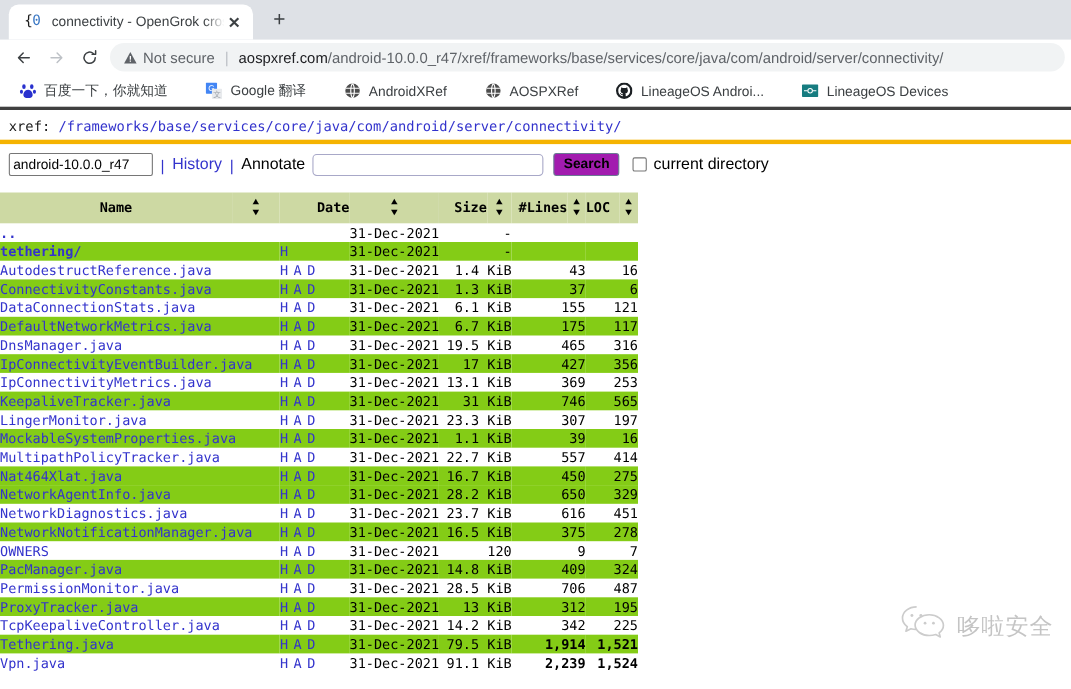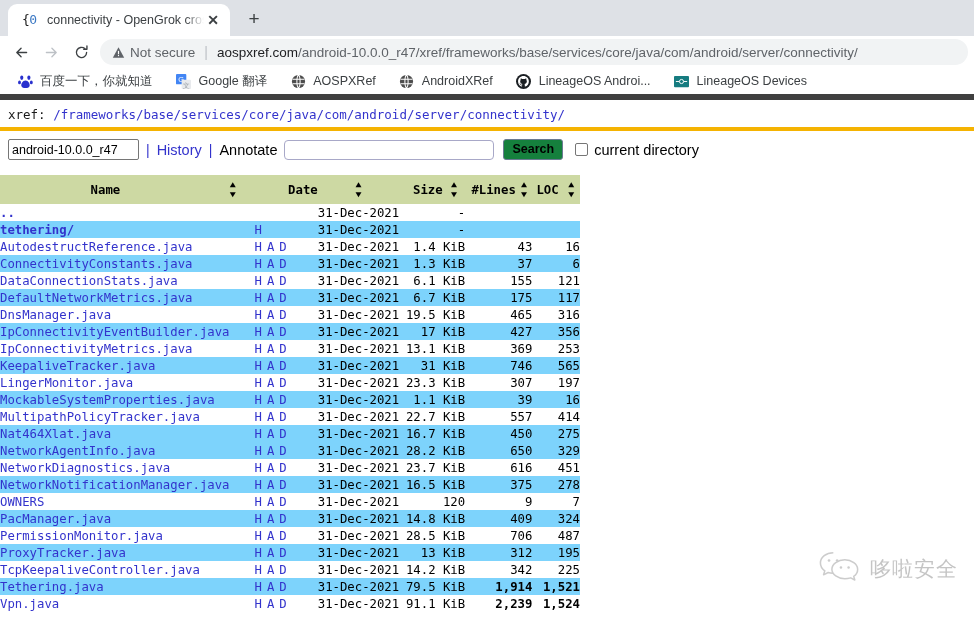--- a/index.html
+++ b/index.html
@@ -101,22 +101,22 @@
   .omni-div { color:#bdc1c6; margin:0 9px; font-size:14px; }
   .url { font-size:13.5px; white-space:nowrap; color:#5f6368; }
   .url b { color:#202124; font-weight:400; }
 
   .bookmarks {
     height: 32px;
     background:#fff;
     display:flex;
     align-items:center;
     padding: 0 8px;
-    border-bottom: 6px solid #404040;
-    gap: 5px;
+    border-bottom: 3px solid #404040;
+    gap: 16px;
   }
   .bm {
     display:flex; align-items:center;
     padding: 0 9px;
     height: 24px;
     font-size: 12.5px;
     color:#3c4043;
     white-space:nowrap;
   }
   .bm-ico { width:16px; height:16px; margin-right:7px; flex:0 0 16px; display:flex; align-items:center; justify-content:center;}
@@ -169,21 +169,21 @@
     height: 20px;
     margin-left: 7px;
     border: 1px solid #a8a8c8;
     border-radius: 4px;
     font-size: 12px;
     padding: 0 5px;
     background:#fff;
   }
   .search-btn {
     margin-left: 9px;
-    background: #15803d;
+    background: #a21caf;
     border: 1px solid #6b7a93;
     border-radius: 3px;
     font-size: 12.5px;
     font-weight: bold;
     color: #000;
     padding: 2px 8px;
     height: 21px;
     line-height: 15px;
   }
   .chk-wrap { display:flex; align-items:center; margin-left: 12px; }
@@ -210,26 +210,26 @@
     font-weight: bold;
     padding: 4px 0 4px 0;
     height: 21px;
     white-space: nowrap;
   }
   .th-name { width: 236px; text-align:center; padding-right: 0; }
   .th-sortbox { width: 48px; text-align:center; }
   .th-date { width: 94px; text-align:right; }
   .th-size { width: 48px; text-align:right; }
   .th-lines { width: 58px; text-align:right; }
-  .th-loc  { width: 38px; text-align:center; }
+  .th-loc  { width: 38px; text-align:left; }
   .sortarrow { display:inline-block; width:12px; text-align:center; font-size:10px; line-height:10px; }
   .sortarrow i { display:block; font-style:normal; transform: scaleY(0.85); }
 
   table.ftable tbody tr { height: 17px; }
-  table.ftable tbody tr.alt { background:#7dd3fc; }
+  table.ftable tbody tr.alt { background:#84cc16; }
   table.ftable td { padding: 0; white-space:nowrap; vertical-align: middle; }
   td.c-name { padding-left: 14px; }
   td.c-name a { color:#3333cc; text-decoration:none; }
   td.c-name a.dir { font-weight: bold; }
   td.c-hist { text-align:left; padding-left: 0; }
   td.c-hist a { color:#3333cc; text-decoration:none; margin-right: 5px; }
   td.c-date { text-align:left; color:#000; padding-right: 4px; }
   td.c-size { text-align:right; color:#000; padding-right: 4px; }
   td.c-lines { text-align:right; color:#000; padding-right: 6px; }
   td.c-loc { text-align:right; color:#000; padding-right: 8px; }
@@ -322,30 +322,30 @@
       </span>
       <span>Google 翻译</span>
     </div>
     <div class="bm">
       <span class="bm-ico">
         <svg width="15" height="15" viewBox="0 0 16 16">
           <circle cx="8" cy="8" r="7" fill="#4d4d4d"></circle>
           <path d="M1.6 5.6 H14.4 M1.6 10.4 H14.4 M8 1 C10.3 3.4 10.3 12.6 8 15 M8 1 C5.7 3.4 5.7 12.6 8 15" stroke="#fff" stroke-width="1.1" fill="none"></path>
         </svg>
       </span>
-      <span>AOSPXRef</span>
+      <span>AndroidXRef</span>
     </div>
     <div class="bm">
       <span class="bm-ico">
         <svg width="15" height="15" viewBox="0 0 16 16">
           <circle cx="8" cy="8" r="7" fill="#4d4d4d"></circle>
           <path d="M1.6 5.6 H14.4 M1.6 10.4 H14.4 M8 1 C10.3 3.4 10.3 12.6 8 15 M8 1 C5.7 3.4 5.7 12.6 8 15" stroke="#fff" stroke-width="1.1" fill="none"></path>
         </svg>
       </span>
-      <span>AndroidXRef</span>
+      <span>AOSPXRef</span>
     </div>
     <div class="bm">
       <span class="bm-ico">
         <svg width="15" height="15" viewBox="0 0 16 16">
           <circle cx="8" cy="8" r="8" fill="#1b1f23"></circle>
           <path d="M8 2.2 C4.7 2.2 2.2 4.7 2.2 7.9 C2.2 10.5 3.8 12.6 6.1 13.4 C6.4 13.45 6.5 13.27 6.5 13.1 V12.1 C4.95 12.45 4.62 11.4 4.62 11.4 C4.37 10.75 4 10.58 4 10.58 C3.48 10.23 4.04 10.24 4.04 10.24 C4.62 10.28 4.93 10.84 4.93 10.84 C5.45 11.73 6.3 11.48 6.63 11.33 C6.68 10.95 6.83 10.7 7 10.55 C5.76 10.41 4.46 9.93 4.46 7.8 C4.46 7.19 4.68 6.69 5.03 6.3 C4.98 6.16 4.79 5.6 5.08 4.84 C5.08 4.84 5.56 4.69 6.62 5.4 C7.07 5.28 7.55 5.22 8.02 5.22 C8.48 5.22 8.96 5.28 9.41 5.4 C10.47 4.69 10.94 4.84 10.94 4.84 C11.24 5.6 11.05 6.16 11 6.3 C11.35 6.69 11.56 7.19 11.56 7.8 C11.56 9.94 10.26 10.4 9.02 10.54 C9.22 10.72 9.4 11.07 9.4 11.6 V13.1 C9.4 13.27 9.5 13.46 9.81 13.4 C12.12 12.6 13.72 10.5 13.72 7.9 C13.72 4.7 11.23 2.2 8 2.2 Z" fill="#fff"></path>
         </svg>
       </span>
       <span>LineageOS Androi...</span>
     </div>

